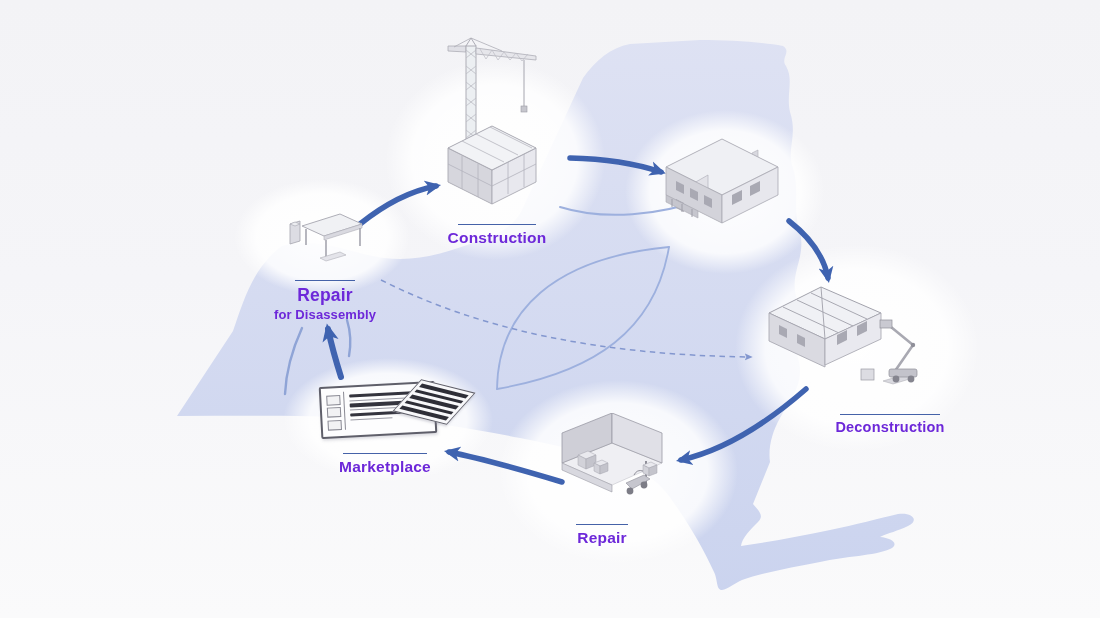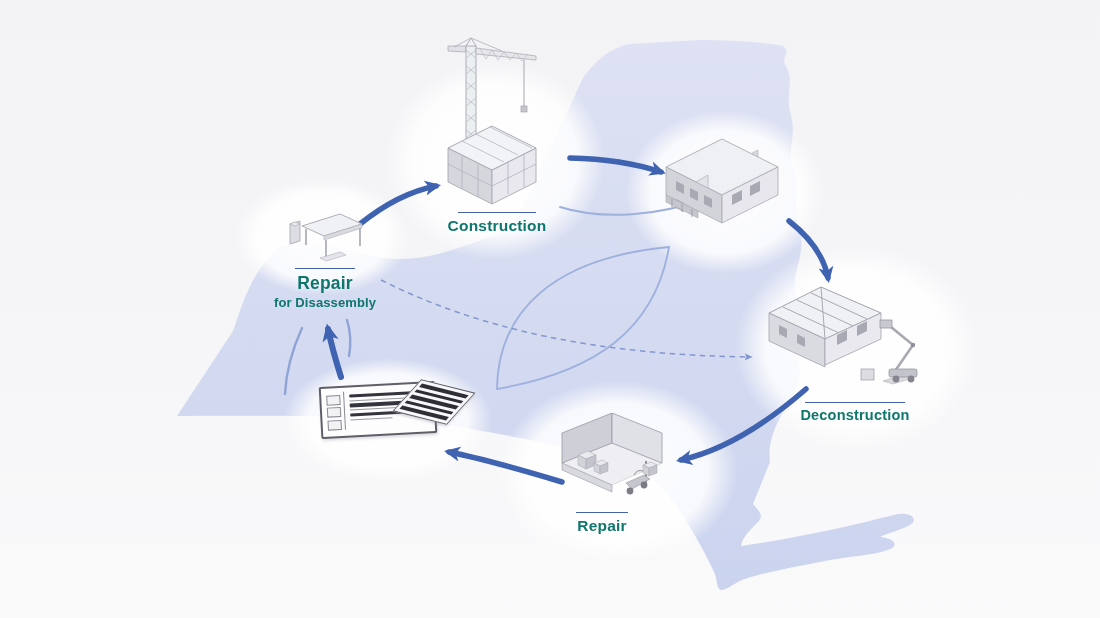--- a/index.html
+++ b/index.html
@@ -4,21 +4,21 @@
 <style>
   html,body{margin:0;padding:0;}
   body{
     width:1100px;height:618px;overflow:hidden;
     font-family:"Liberation Sans",sans-serif;
     background:linear-gradient(180deg,#f3f3f6 0%,#f5f5f8 45%,#fafafb 100%);
   }
   #canvas{position:relative;width:1100px;height:618px;}
   #scene{position:absolute;left:0;top:0;}
   .icon-wrap{position:absolute;}
-  .stage{position:absolute;text-align:center;color:#0f766e;}
+  .stage{position:absolute;text-align:center;color:#6d28d9;margin-top:12px;}
   .ovl{height:0;border-top:1.6px solid #31519f;margin:0 auto 4px auto;opacity:.9;}
   .lbl{font-weight:bold;font-size:15.5px;letter-spacing:.2px;}
   .lbl.big{font-size:17.5px;}
   .lbl.small{font-size:14.5px;}
   .sub{font-weight:bold;font-size:13px;margin-top:1px;letter-spacing:.1px;}
   .flow{position:absolute;text-align:center;color:#2d4fa1;font-weight:bold;font-size:10.8px;line-height:14px;letter-spacing:.1px;}
   
   .panelA{position:absolute;left:320px;top:384px;width:112px;height:48px;background:#fdfdfe;
     border:2px solid #5f5f6a;border-radius:2px;transform:rotate(-3deg);box-shadow:1px 2px 3px rgba(120,120,140,.25);}
   .panelA .colL{position:absolute;left:4px;top:4px;width:18px;height:38px;border-right:1px solid #8a8a94;}
@@ -238,26 +238,30 @@
     <div class="lbl big">Repair</div>
     <div class="sub">for Disassembly</div>
   </div>
 
   <div class="stage" style="left:427px;top:212px;width:140px">
     <div class="ovl" style="width:78px"></div>
     <div class="lbl">Construction</div>
   </div>
 
 
-  <div class="stage" style="left:785px;top:402px;width:140px">
+  <div class="stage" style="left:820px;top:402px;width:140px">
     <div class="ovl" style="width:100px"></div>
     <div class="lbl small">Deconstruction</div>
   </div>
 
   <div class="stage" style="left:532px;top:512px;width:140px">
     <div class="ovl" style="width:52px"></div>
     <div class="lbl">Repair</div>
   </div>
 
+  <div class="stage" style="left:315px;top:441px;width:140px">
+    <div class="ovl" style="width:84px"></div>
+    <div class="lbl">Marketplace</div>
+  </div>
 
 
 
 </div>
 
 </body></html>

